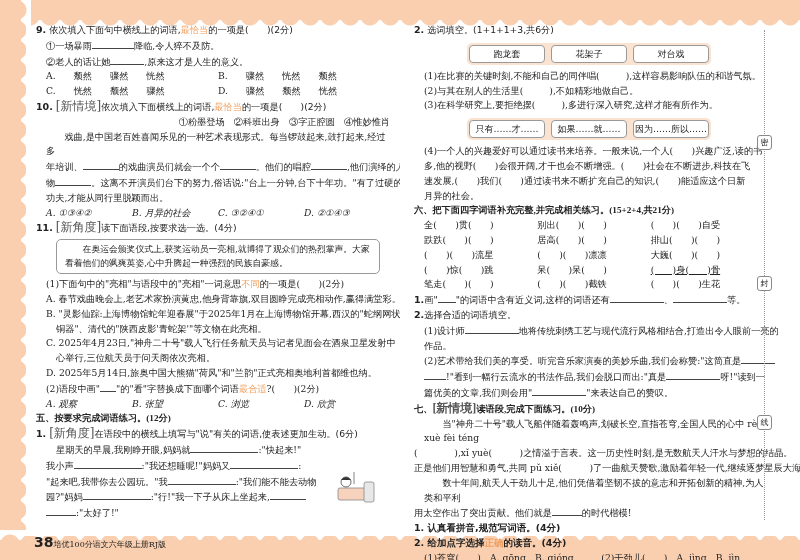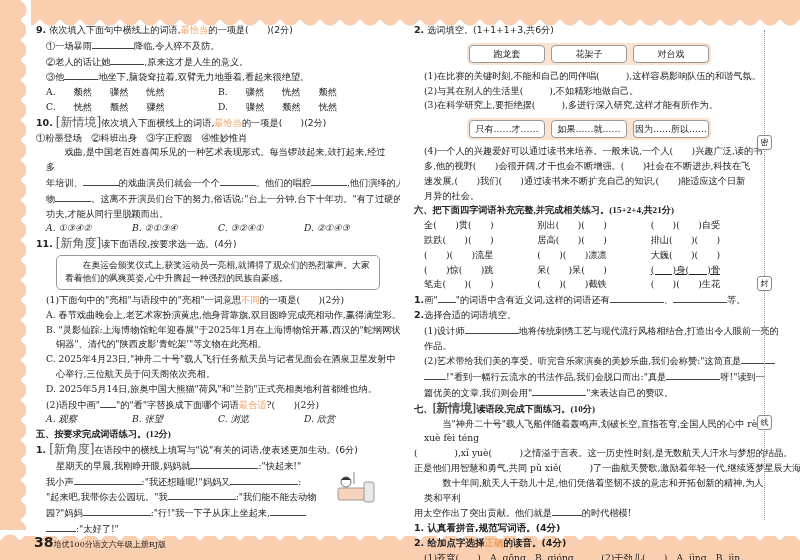--- a/index.html
+++ b/index.html
@@ -58,21 +58,20 @@
     <div class="border-bottom"></div>
 
     <div class="content">
 
       <div class="line">
         <span class="q">9.</span>
         <span class="qtext">依次填入下面句中横线上的词语,</span><span class="hl qtext">最恰当</span><span class="qtext">的一项是(　　)(2分)</span>
       </div>
       <div class="line indent1"><span>①一场暴雨</span><span class="blank" style="width:42px"></span><span>降临,令人猝不及防。</span></div>
       <div class="line indent1"><span>②老人的话让她</span><span class="blank" style="width:34px"></span><span>,原来这才是人生的意义。</span></div>
-      <div class="line indent1"><span>③他</span><span class="blank" style="width:34px"></span><span>地坐下,脑袋耷拉着,双臂无力地垂着,看起来很绝望。</span></div>
       <div class="opts2">
         <div>
             <span>A.</span>
             <span>颓然</span>
             <span>骤然</span>
             <span>恍然</span>
           </div>
         <div>
             <span>B.</span>
             <span>骤然</span>
@@ -92,28 +91,28 @@
             <span>骤然</span>
             <span>颓然</span>
             <span>恍然</span>
           </div>
       </div>
 
       <div class="line">
         <span class="q">10.</span>
         <span class="tag">[新情境]</span><span class="qtext">依次填入下面横线上的词语,</span><span class="hl qtext">最恰当</span><span class="qtext">的一项是(　　)(2分)</span>
       </div>
-      <div class="line" style="text-align:left">①粉墨登场　②科班出身　③字正腔圆　④惟妙惟肖</div>
+      <div class="line" style="text-align:right">①粉墨登场　②科班出身　③字正腔圆　④惟妙惟肖</div>
       <div class="line passage">戏曲,是中国老百姓喜闻乐见的一种艺术表现形式。每当锣鼓起来,鼓打起来,经过多</div>
       <div class="line indent1"><span>年培训、</span><span class="blank" style="width:36px"></span><span>的戏曲演员们就会一个个</span><span class="blank" style="width:36px"></span><span>。他们的唱腔</span><span class="blank" style="width:36px"></span><span>,他们演绎的人</span></div>
       <div class="line indent1"><span>物</span><span class="blank" style="width:36px"></span><span>。这离不开演员们台下的努力,俗话说:"台上一分钟,台下十年功。"有了过硬的</span></div>
       <div class="line indent1">功夫,才能从同行里脱颖而出。</div>
       <div class="opts4">
         <span>A. ①③④②</span>
-        <span>B. ②①③④</span>
+        <span>B. 月异的社会</span>
         <span>C. ③②④①</span>
         <span>D. ②①④③</span>
       </div>
 
       <div class="line">
         <span class="q">11.</span>
         <span class="tag">[新角度]</span><span class="qtext">读下面语段,按要求选一选。(4分)</span>
       </div>
       <div class="box">在奥运会颁奖仪式上,获奖运动员一亮相,就博得了观众们的热烈掌声。大家看着他们的飒爽英姿,心中升腾起一种强烈的民族自豪感。</div>
       <div class="line indent1"><span>(1)下面句中的"亮相"与语段中的"亮相"一词意思</span><span class="hl">不同</span><span>的一项是(　　)(2分)</span></div>

